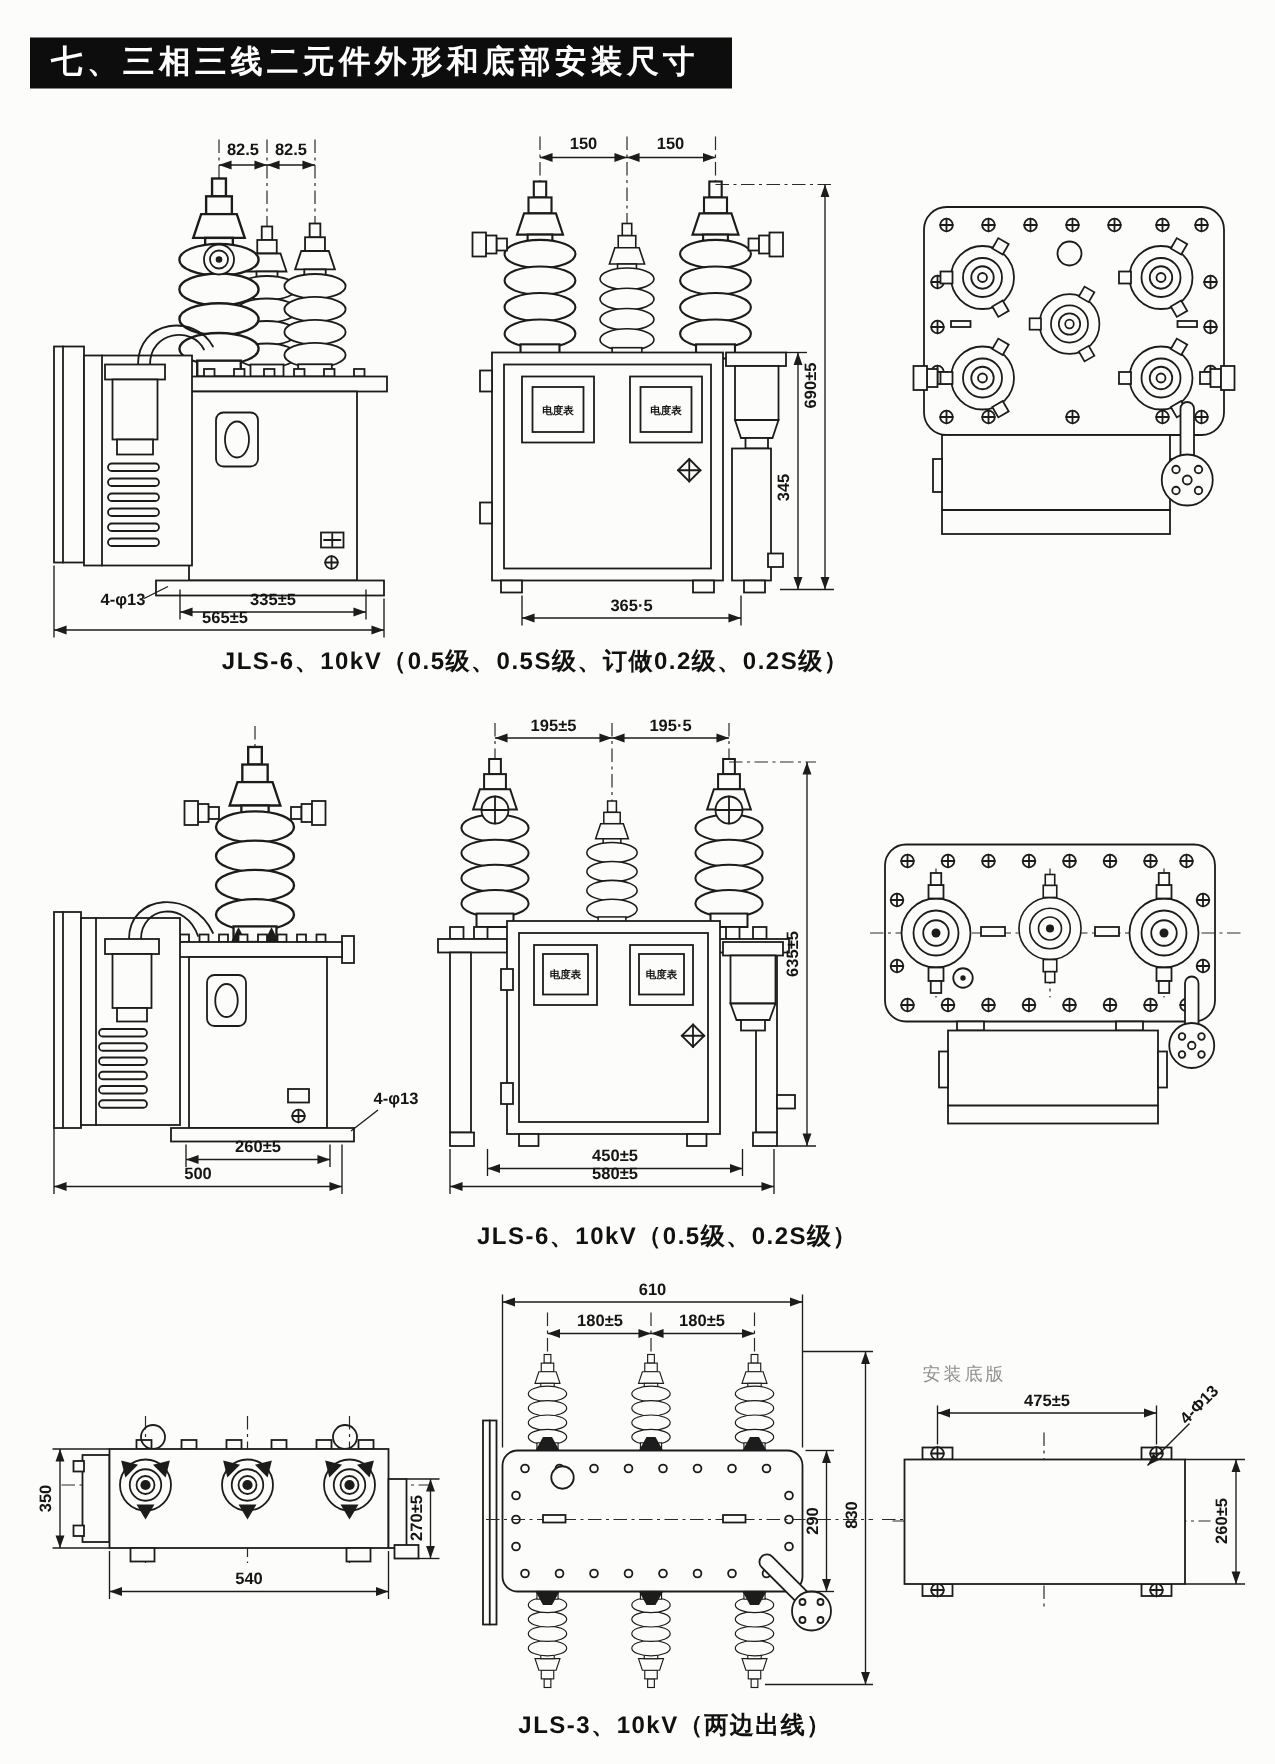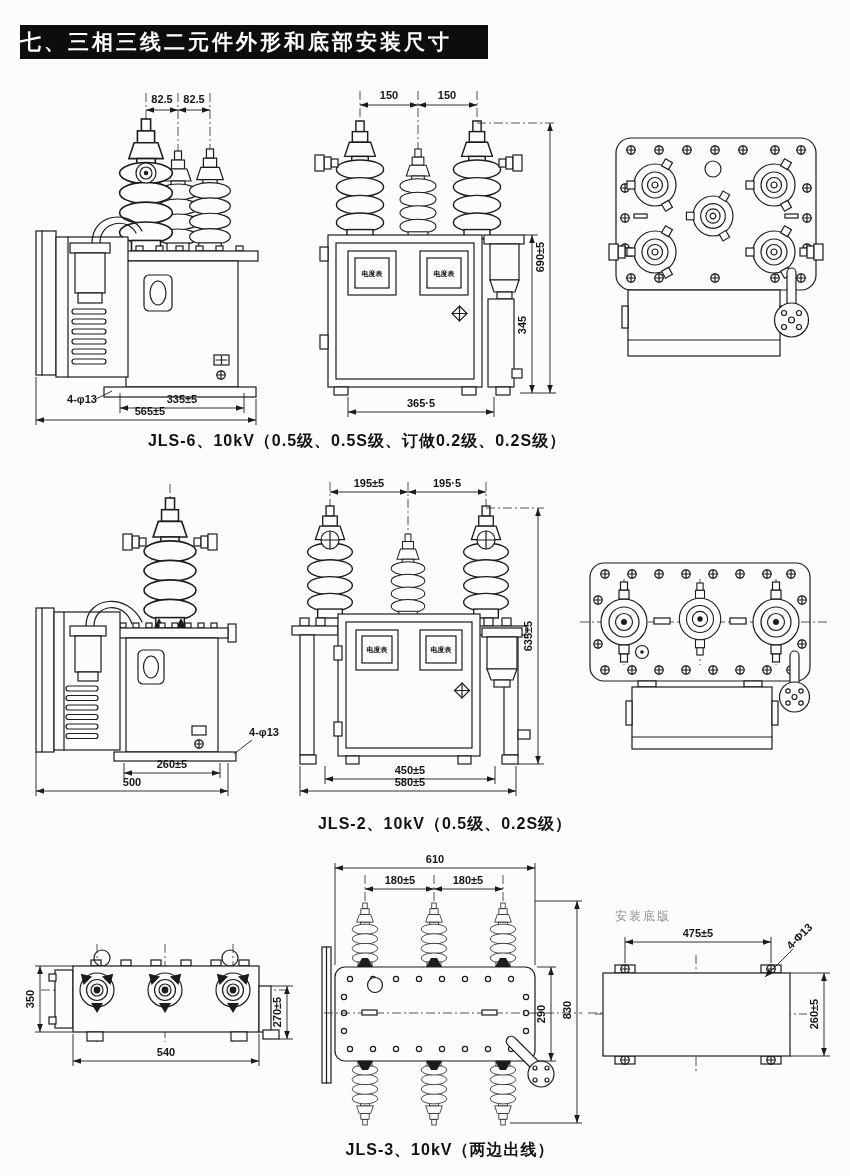--- a/index.html
+++ b/index.html
@@ -1,19 +1,19 @@
 <!DOCTYPE html>
 <html><head>
 <meta charset="utf-8">
 <style>
   html,body{margin:0;padding:0;background:#e8e8e8;}
   .page{position:relative;width:850px;height:1176px;background:#fcfcfa;margin:0 auto;overflow:hidden;
         font-family:"Liberation Sans",sans-serif;}
   .titlebar{position:absolute;left:20px;top:25px;width:468px;height:34px;background:#0d0d0d;color:#fff;
-            font-size:21px;font-weight:bold;line-height:34px;letter-spacing:3px;box-sizing:border-box;}
+            font-size:21px;font-weight:bold;line-height:34px;padding-left:14px;letter-spacing:3px;box-sizing:border-box;}
   .caption{position:absolute;font-size:16px;font-weight:bold;color:#111;text-align:center;letter-spacing:1px;}
   .cap1{left:0;width:714px;top:431px;}
   .cap2{left:40px;width:810px;top:814px;}
   .cap3{left:50px;width:800px;top:1140px;}
   svg{position:absolute;overflow:visible;}
   .ln{stroke:#1c1c1c;stroke-width:1.2;fill:none;stroke-linecap:round;}
   .fw{stroke:#1c1c1c;stroke-width:1.2;fill:#fcfcfa;}
   .blk{fill:#1c1c1c;stroke:none;}
   .cl{stroke:#2a2a2a;stroke-width:0.8;fill:none;stroke-dasharray:9 3 2 3;}
   .dim{stroke:#1c1c1c;stroke-width:0.9;fill:none;}
@@ -374,21 +374,21 @@
       <rect class="fw" x="194" y="156" width="6" height="24"></rect>
     <rect class="fw" x="212" y="106" width="9" height="42" rx="4.5"></rect>
     <circle class="fw" cx="216.5" cy="152" r="15"></circle>
     <circle class="fw" cx="210" cy="146" r="2.2"></circle>
       <circle class="fw" cx="223" cy="146" r="2.2"></circle>
     <circle class="fw" cx="210" cy="158" r="2.2"></circle>
       <circle class="fw" cx="223" cy="158" r="2.2"></circle>
     <circle class="fw" cx="216.5" cy="152" r="2.5"></circle>
   </svg>
 
-  <div class="caption cap2">JLS-2、10kV（0.5级、0.2S级）</div>
+  <div class="caption cap2">JLS-6、10kV（0.5级、0.2S级）</div>
 
   <svg style="left:25px;top:930px" width="286" height="176" viewBox="0 0 286 176">
     <path class="cl" d="M16,60 H266 M72,14 V112 M140,14 V112 M208,14 V112"></path>
     <rect class="fw" x="30" y="40" width="18" height="58"></rect>
     <rect class="fw" x="24" y="44" width="7" height="7"></rect>
       <rect class="fw" x="24" y="87" width="7" height="7"></rect>
     <rect class="fw" x="66" y="30" width="10" height="6"></rect>
       <rect class="fw" x="96" y="30" width="10" height="6"></rect>
     <rect class="fw" x="126" y="30" width="10" height="6"></rect>
       <rect class="fw" x="156" y="30" width="10" height="6"></rect>

